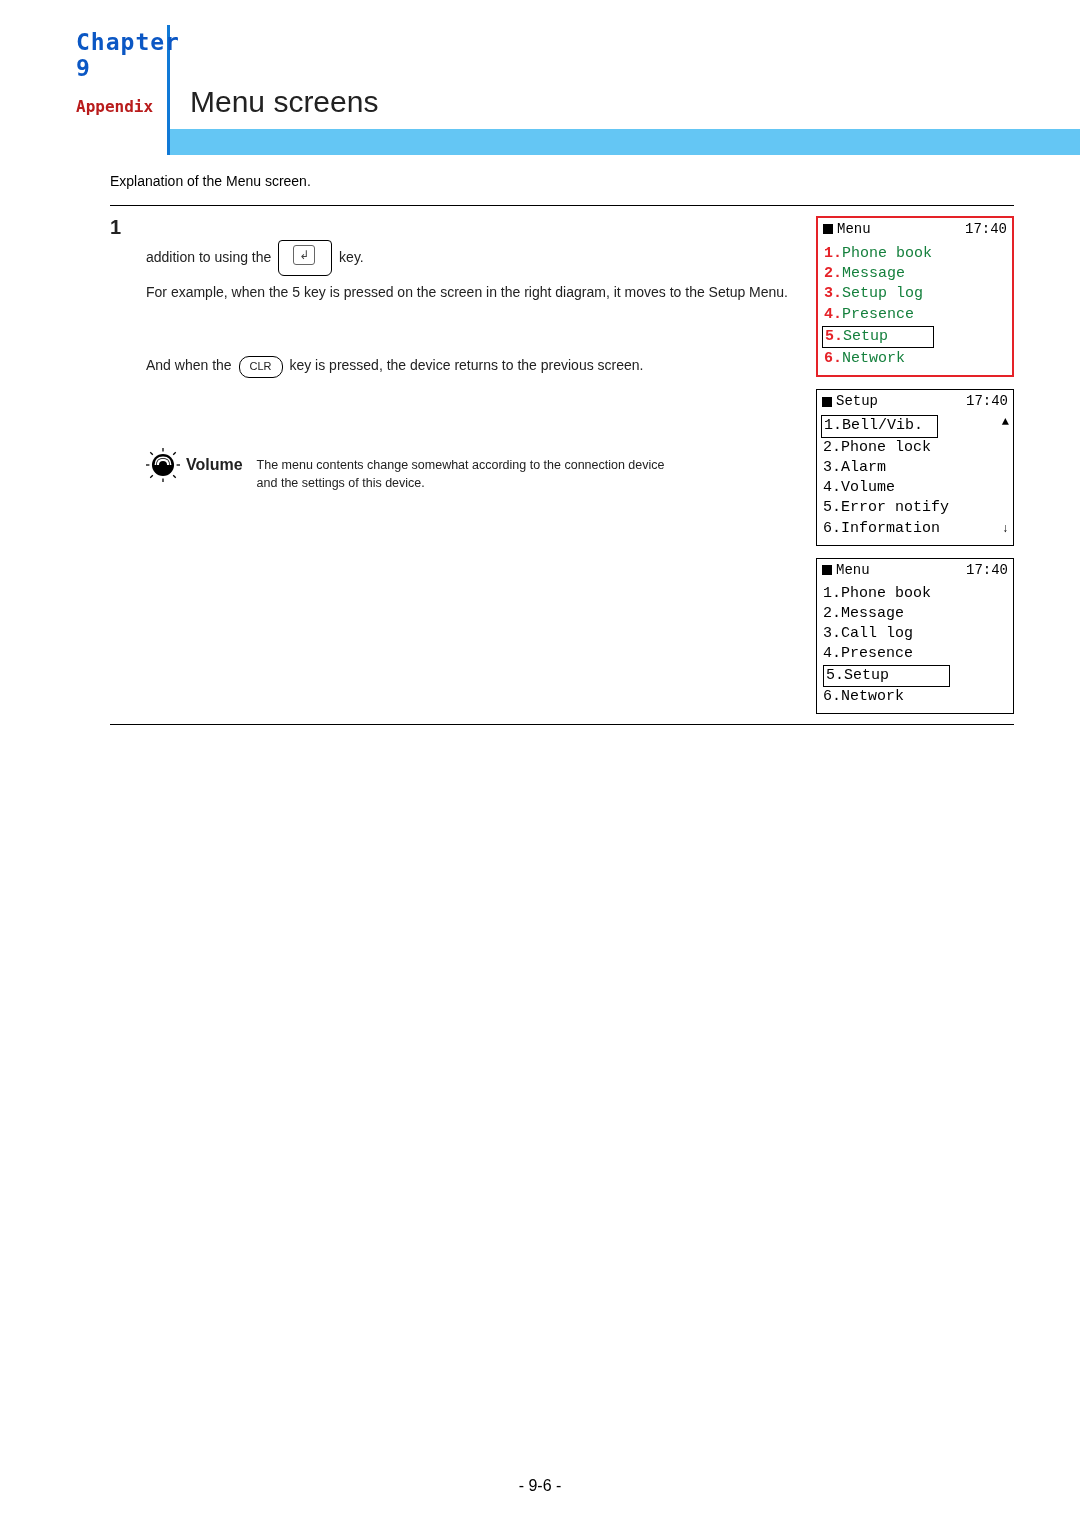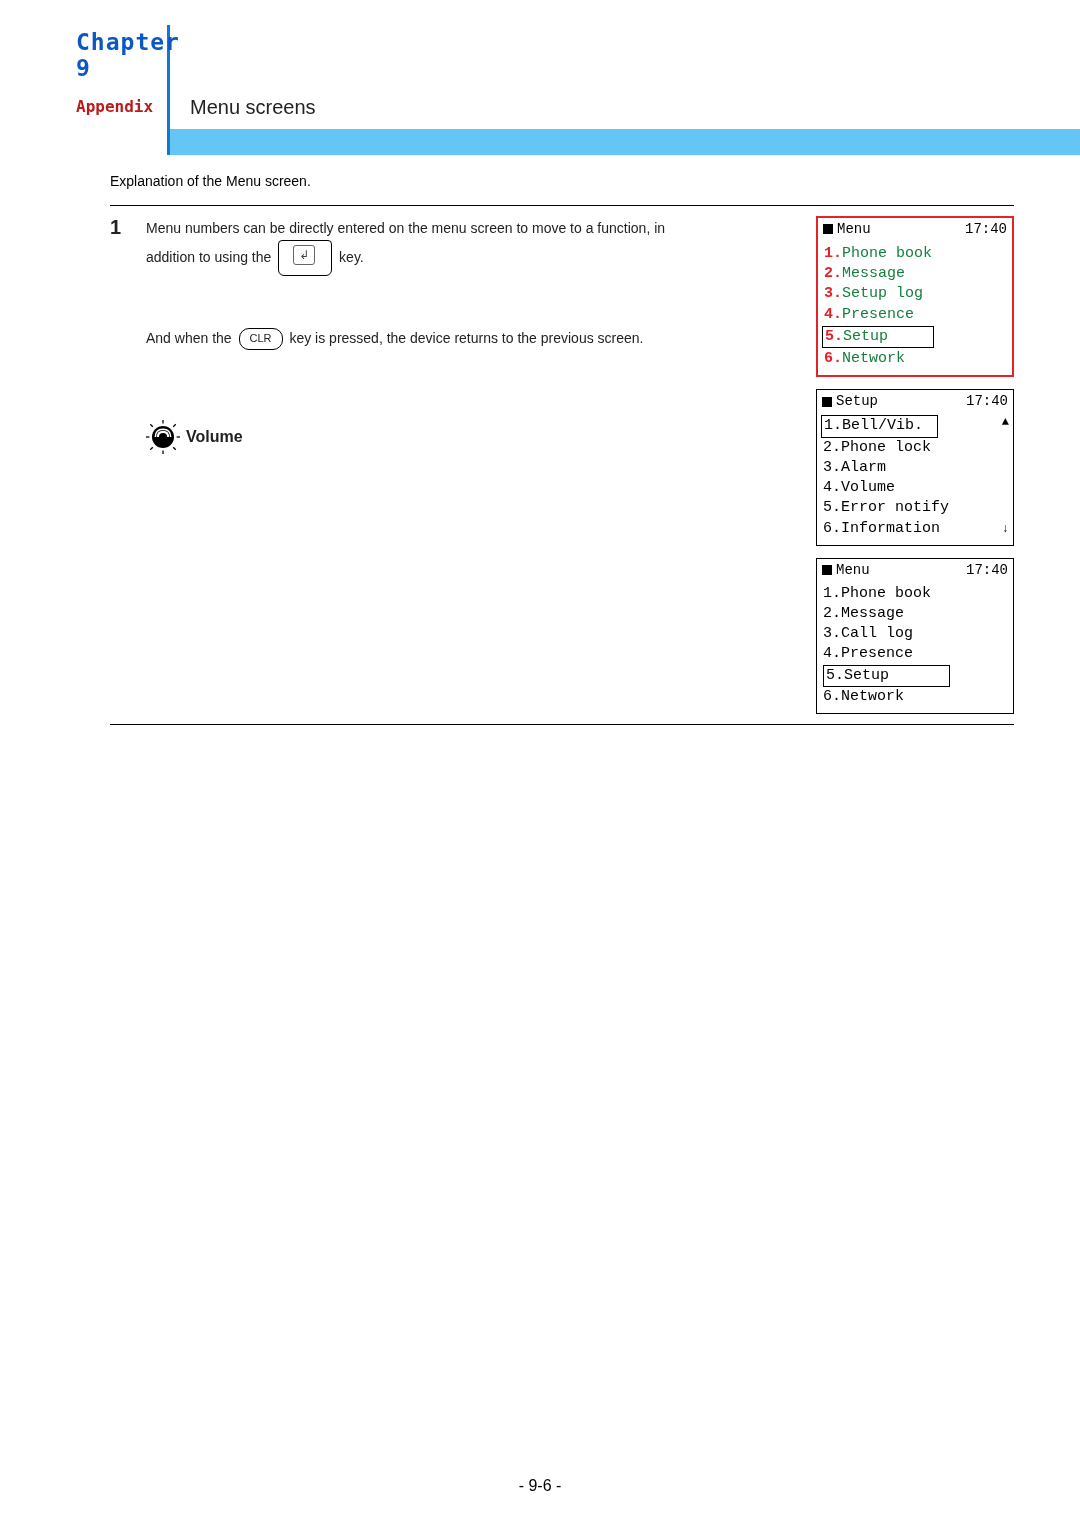--- a/index.html
+++ b/index.html
@@ -41,21 +41,21 @@
     margin-top: 16px;
   }
   .section-block {
     flex: 1;
     display: flex;
     flex-direction: column;
     justify-content: flex-end;
   }
   .section-title {
     font-family: "Arial", sans-serif;
-    font-size: 20px;
+    font-size: 30px;
     font-weight: 500;
     color: #222;
     padding-left: 20px;
     padding-bottom: 10px;
   }
   .section-underline {
     height: 26px;
     background: #64c6f4;
   }
   .content {
@@ -247,27 +247,27 @@
   </div>
 
   <div class="content">
     <div class="intro">Explanation of the Menu screen.</div>
 
     <div class="row">
       <div class="row-num">1</div>
       <div class="row-body">
 
         <div class="para">
-          <span>Menu numbers can be directly entered on the menu screen to move to a function, in</span>
           <br>
           <span>addition to using the</span>
           <span class="key-img"><span class="inner">↲</span></span>
           <span>key.</span>
         </div>
 
+        <div class="para">For example, when the 5 key is pressed on the screen in the right diagram, it moves to the Setup Menu.</div>
 
         <div class="para" style="margin-top:52px;">
           <span>And when the</span>
           <span class="key-clr">CLR</span>
           <span>key is pressed, the device returns to the previous screen.</span>
         </div>
 
         <div class="notice-block">
           <div class="notice-icon">
             <div class="notice-circle">
@@ -282,20 +282,24 @@
                   <line x1="32" y1="8" x2="35" y2="5"></line>
                   <line x1="8" y1="32" x2="5" y2="35"></line>
                   <line x1="32" y1="32" x2="35" y2="35"></line>
                 </g>
                 <path d="M14 20 Q14 14 20 14 Q26 14 26 20" fill="none" stroke="#fff" stroke-width="2.5"></path>
                 <path d="M11 20 Q11 11 20 11 Q29 11 29 20" fill="none" stroke="#fff" stroke-width="1.8"></path>
               </svg>
             </div>
             <div class="notice-label">Volume</div>
           </div>
+          <div class="notice-text">
+            <span>The menu contents change somewhat according to the connection device</span><br>
+            <span>and the settings of this device.</span>
+          </div>
         </div>
       </div>
 
       <div class="phone-col">
 
         <div class="phone phone-red">
           <div class="titlebar">
             <span><span class="sq"></span><span>Menu</span></span>
             <span>17:40</span>
           </div>

